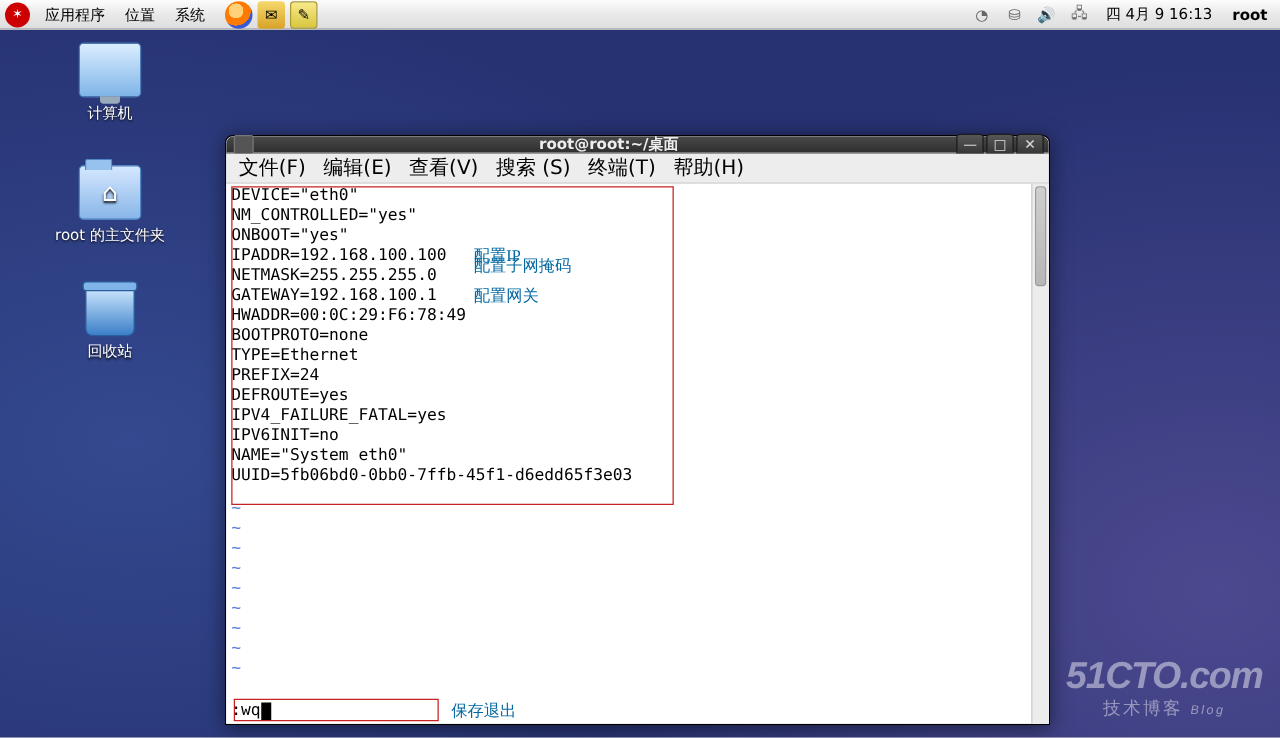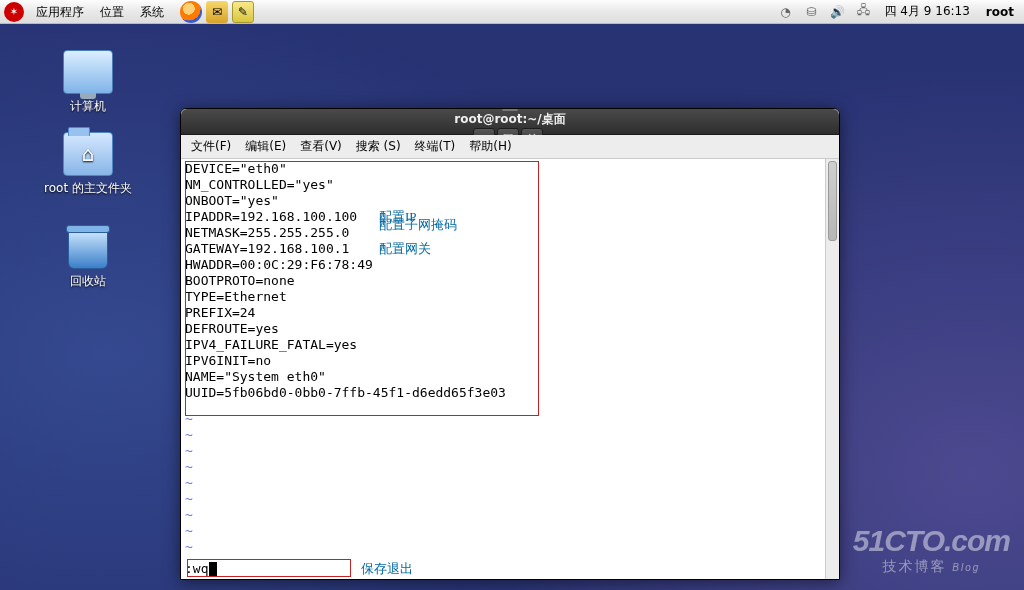--- a/index.html
+++ b/index.html
@@ -37,26 +37,26 @@
   .monitor-glyph { background: linear-gradient(#dbeeff,#7fb4e8); border:1px solid #4a7db8; border-radius:3px; position:relative;}
   .monitor-glyph:after{content:"";position:absolute;bottom:-6px;left:50%;width:16px;height:6px;background:#9ab;transform:translateX(-50%);border-radius:0 0 3px 3px;}
   .folder-glyph { background: linear-gradient(#d5e8ff,#88b5e8); border:1px solid #4f87c6; border-radius:3px; position:relative;}
   .folder-glyph:before{content:"";position:absolute;top:-6px;left:4px;width:20px;height:8px;background:#97c2f0;border-radius:2px 2px 0 0;border:1px solid #4f87c6;border-bottom:none;}
   .home-mark{position:absolute;top:50%;left:50%;transform:translate(-50%,-50%);color:#fff;font-size:20px;}
   .trash-glyph { background: linear-gradient(#cfe9ff,#3b7fc9); border:1px solid #2a5d9a; border-radius:3px 3px 6px 6px; width:40px; height:40px; margin:0 auto 4px; position:relative;}
   .trash-glyph:before{content:"";position:absolute;top:-5px;left:-3px;right:-3px;height:6px;background:#7fb4e8;border:1px solid #2a5d9a;border-radius:3px;}
 
   
   .window { position:absolute; left:180px; top:108px; width:660px; height:472px; background:#fff; border:1px solid #000; border-radius:6px 6px 0 0; box-shadow:0 2px 16px rgba(0,0,0,.5); display:flex; flex-direction:column; }
-  .titlebar { height:26px; background:linear-gradient(#4a4a4a,#2e2e2e); color:#eee; display:flex; align-items:center; border-radius:6px 6px 0 0; border-bottom:1px solid #1a1a1a; font-size:12px;flex-direction:column;}
+  .titlebar { height:14px; background:linear-gradient(#4a4a4a,#2e2e2e); color:#eee; display:flex; align-items:center; border-radius:6px 6px 0 0; border-bottom:1px solid #1a1a1a; font-size:12px;}
   .titlebar .win-icon { width:16px;height:16px;margin:0 6px;background:#555;border:1px solid #777;border-radius:2px;}
   .titlebar .title { flex:1; text-align:center; font-weight:bold; }
   .titlebar .controls { display:flex; gap:2px; padding-right:4px; }
   .ctl { width:22px;height:18px;background:linear-gradient(#575757,#343434);border:1px solid #1d1d1d;border-radius:3px;color:#ddd;display:flex;align-items:center;justify-content:center;font-size:11px;cursor:pointer;}
-  .menubar { height:24px; background:#ededed; border-bottom:1px solid #ccc; display:flex; align-items:center; font-size:12px; padding:0 4px; gap:2px;}
+  .menubar { height:24px; background:#ededed; border-bottom:1px solid #ccc; display:flex; align-items:center; font-size:16px; padding:0 4px; gap:2px;}
   .menu-item { padding:2px 6px; cursor:pointer; }
   .term-body { flex:1; position:relative; font-family:"DejaVu Sans Mono","Courier New",monospace; font-size:13px; line-height:16px; background:#fff; overflow:hidden;}
   .scrollbar { position:absolute; top:0; right:0; bottom:0; width:14px; background:#ececec; border-left:1px solid #ccc;}
   .scrollbar .thumb{position:absolute;top:2px;left:2px;right:2px;height:80px;background:linear-gradient(#cfcfcf,#b6b6b6);border:1px solid #9a9a9a;border-radius:3px;}
   .content { position:absolute; top:2px; left:4px; right:16px; bottom:2px; }
   .cfg-box { position:absolute; top:0; left:0; width:354px; height:255px; border:1px solid #c62222; pointer-events:none;}
   .ann { position:absolute; color:#0369a1; font-family:Liberation Serif, serif; font-size:13px; }
   .tilde { color:#5a7fd8; }
   .wq-line { position:absolute; left:0; bottom:0;margin-top:47px; }
   .wq-box { position:absolute; left:2px; bottom:0; width:164px; height:18px; border:1px solid #c62222; pointer-events:none;}
@@ -84,21 +84,21 @@
   <div class="tray">
     <div class="tray-icon">◔</div>
     <div class="tray-icon">⛁</div>
     <div class="tray-icon">🔊</div>
     <div class="tray-icon">🖧</div>
   </div>
   <div class="clock">四 4月  9 16:13</div>
   <div class="user-label">root</div>
 </div>
 
-<div class="desktop-icon" style="top:50px;left:28px">
+<div class="desktop-icon" style="top:34px;left:28px">
   <div class="glyph monitor-glyph"></div>
   <div>计算机</div>
 </div>
 <div class="desktop-icon" style="top:132px;left:28px">
   <div class="glyph folder-glyph">
       <span class="home-mark">⌂</span>
     </div>
   <div>root 的主文件夹</div>
 </div>
 <div class="desktop-icon" style="top:229px;left:28px">

